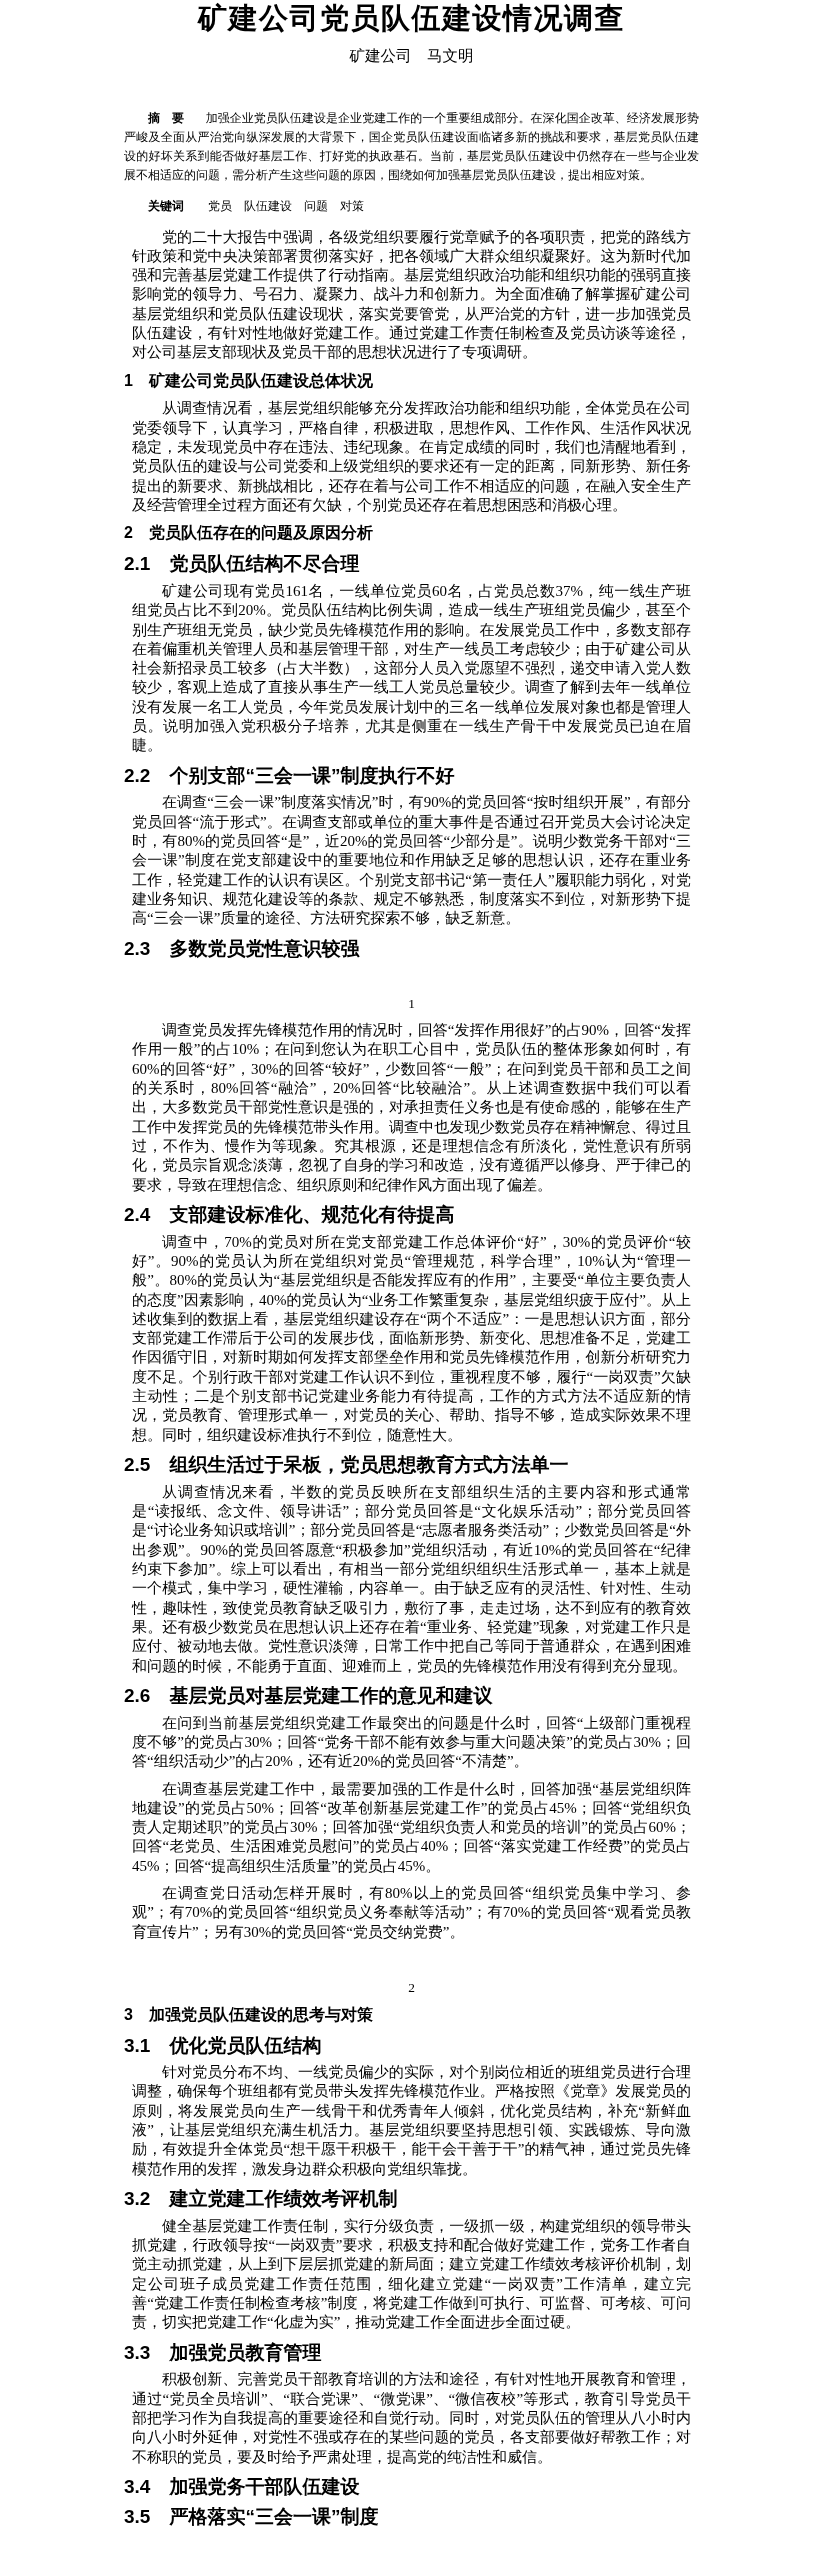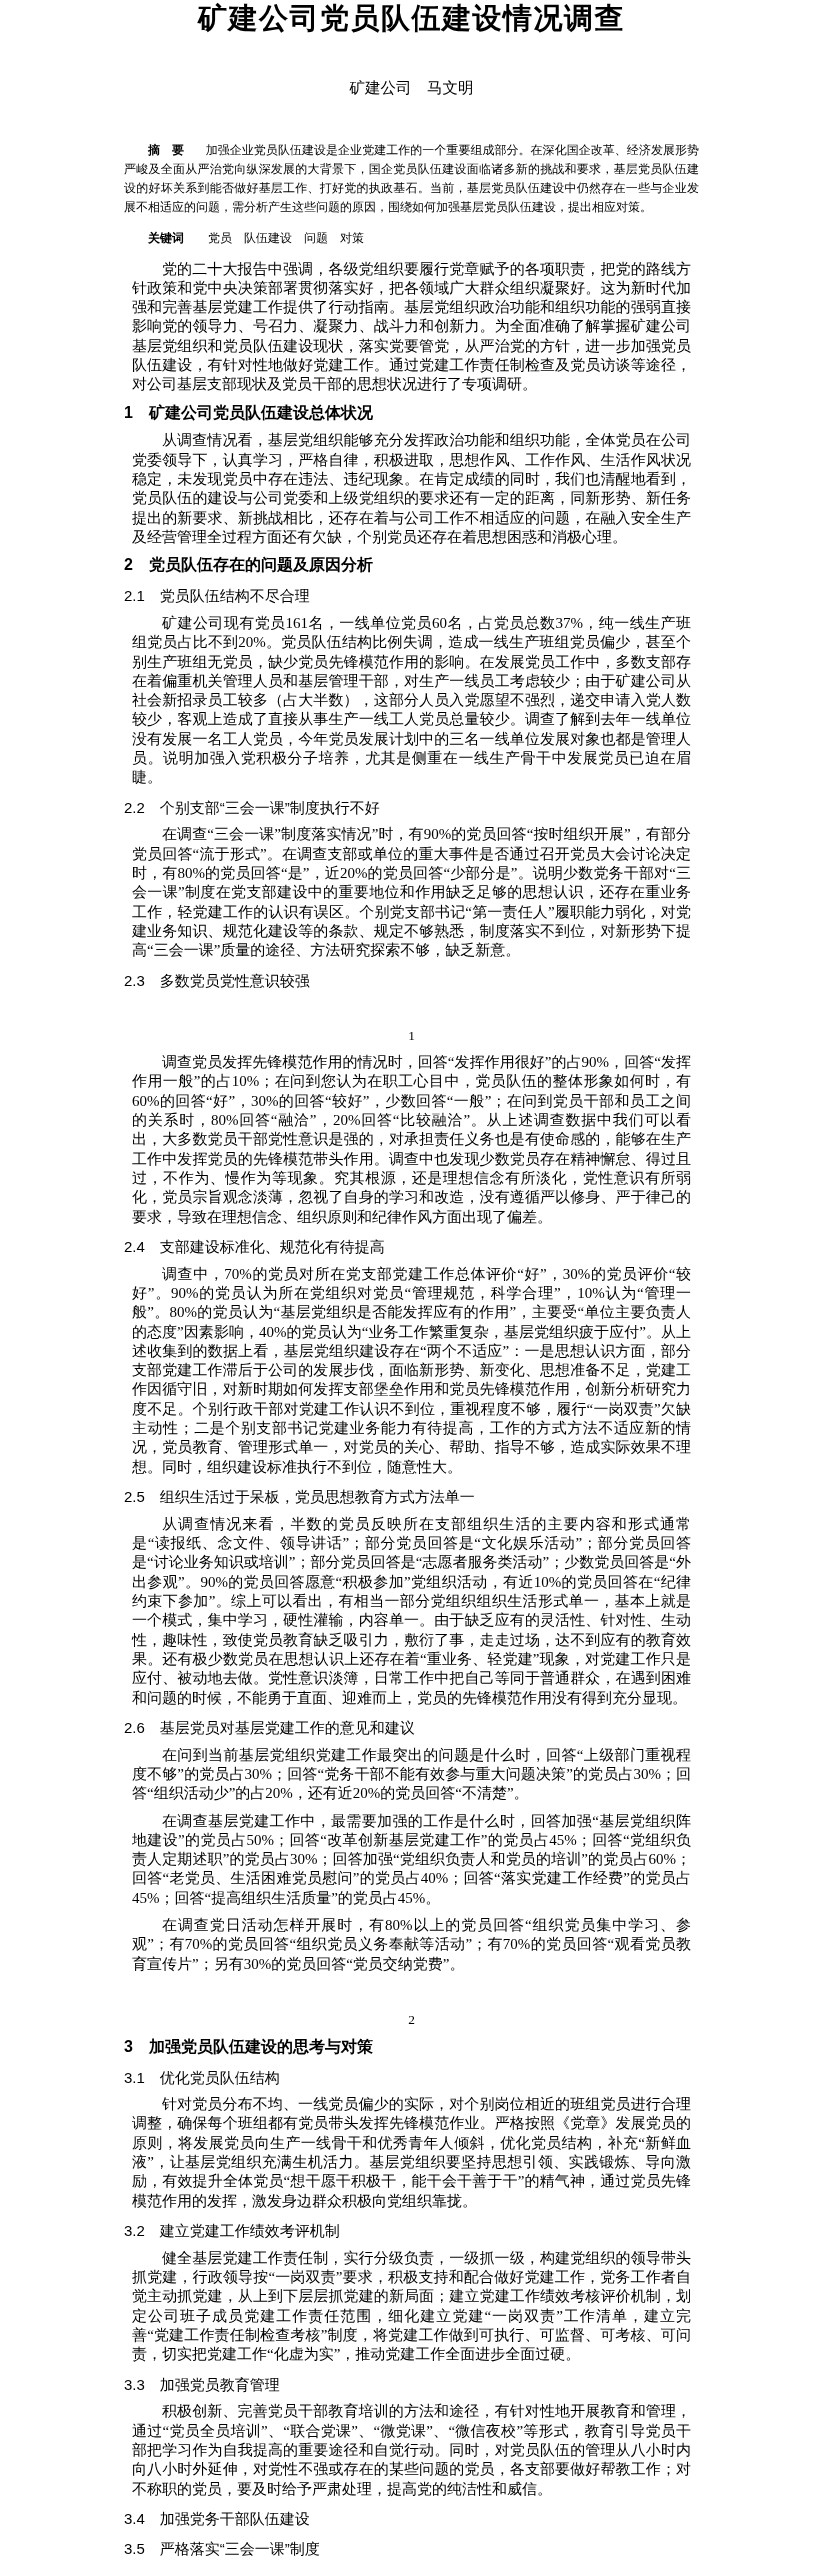--- a/index.html
+++ b/index.html
@@ -19,21 +19,21 @@
   .title{
     padding-top:2px;
     font-family:"Liberation Serif","DejaVu Serif",serif;
     font-weight:700;
     font-size:29px;
     line-height:33px;
     letter-spacing:1.5px;
     text-align:center;
   }
   .author{
-    margin-top:42px;
+    margin-top:10px;
     font-size:15.5px;
     line-height:21.6px;
     text-align:center;
   }
   .abstract{
     margin-top:42px;
     font-size:12px;
     line-height:19px;
     text-align:justify;
     text-indent:2em;
@@ -62,22 +62,22 @@
   .h1{
     margin:8.2px 0 4.1px 0;
     font-family:"Liberation Sans","DejaVu Sans",sans-serif;
     font-weight:700;
     font-size:16px;
     line-height:20.6px;
   }
   .h2{
     margin:10.3px 0 5.2px 0;
     font-family:"Liberation Sans","DejaVu Sans",sans-serif;
-    font-weight:400;
-    font-size:15px;
+    font-weight:700;
+    font-size:19px;
     line-height:19.6px;
   }
   .pgnum{
     margin:37px 0 8.2px 0;
     font-size:13.4px;
     line-height:17.5px;
     text-align:center;
   }
 </style>
 </head>

